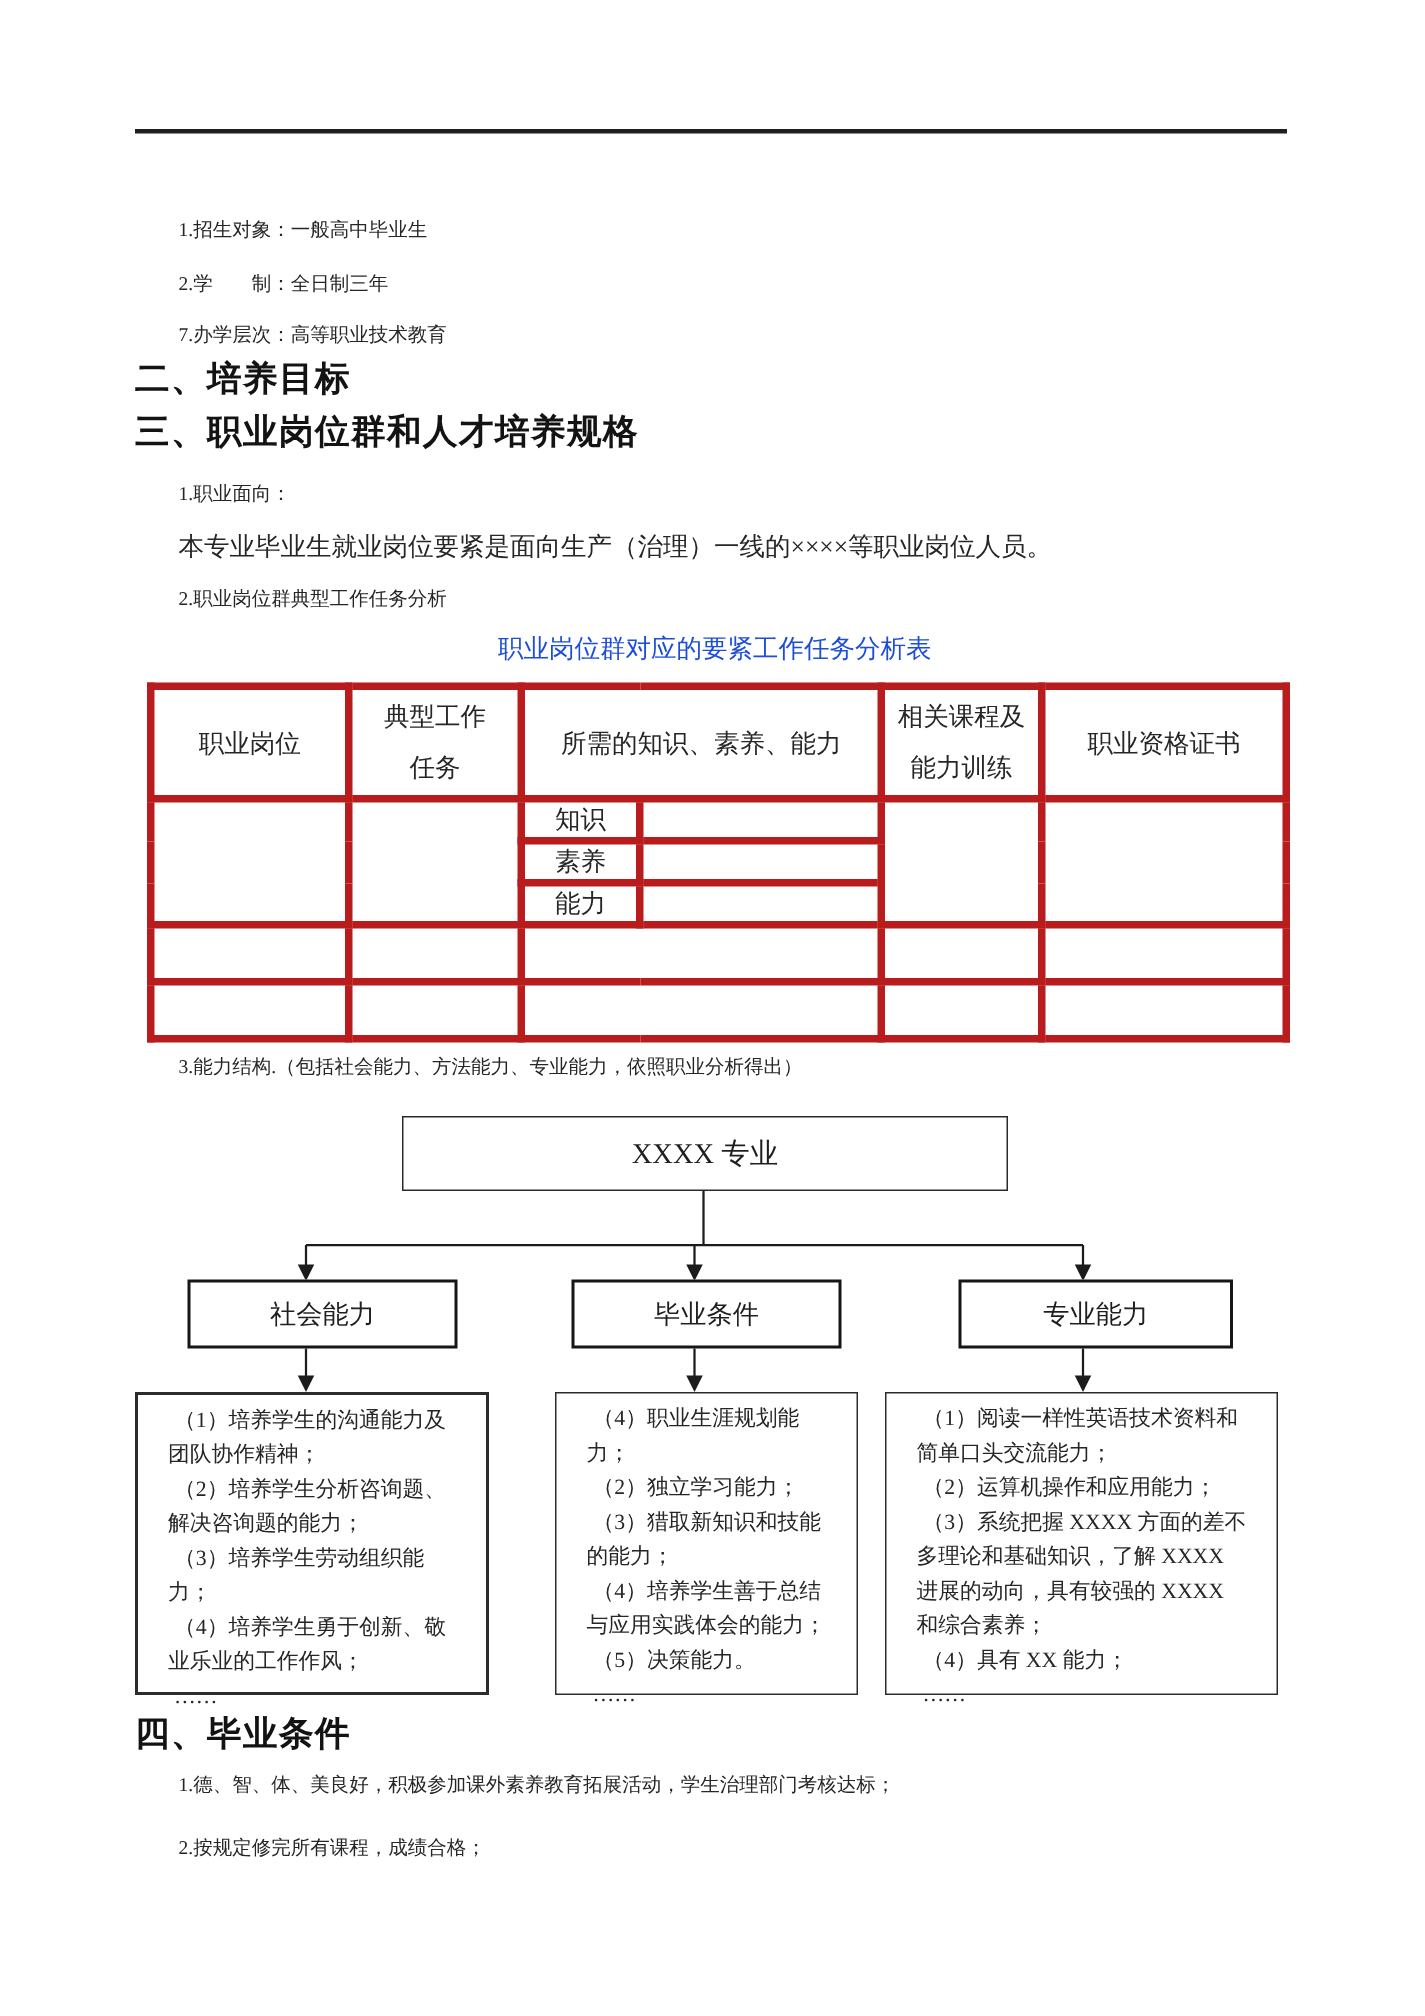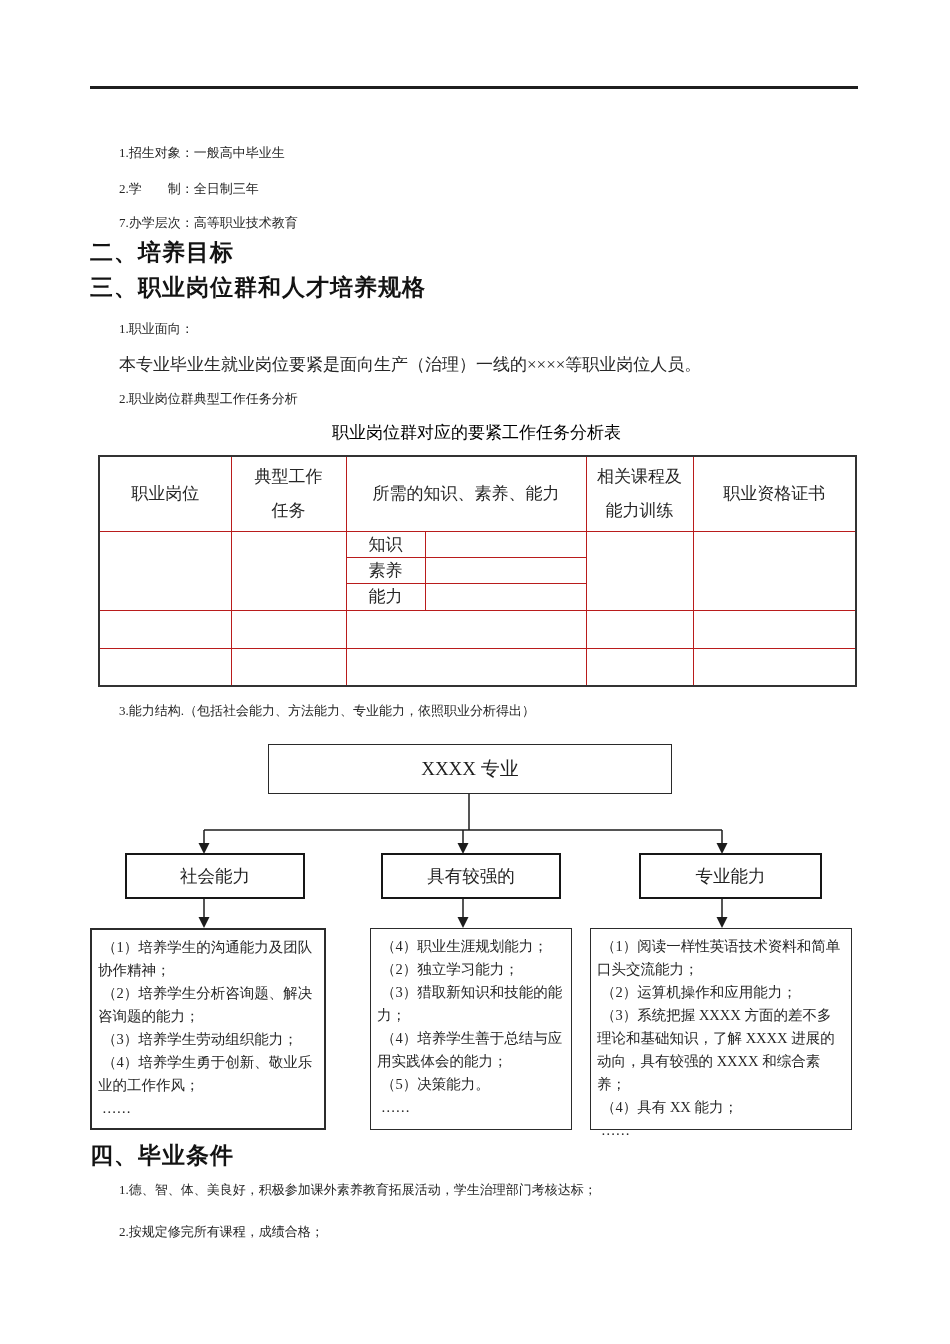--- a/index.html
+++ b/index.html
@@ -3,33 +3,33 @@
 <meta charset="utf-8">
 <style>
   html,body{margin:0;padding:0;background:#ffffff;}
   .page{position:relative;width:950px;height:1344px;background:#ffffff;overflow:hidden;
         font-family:"Liberation Serif","DejaVu Serif",serif;color:#262626;}
   .rule{position:absolute;left:90px;top:86px;width:768px;height:3px;background:#1f1f1f;}
   .h{position:absolute;left:90px;font-family:"Liberation Sans","DejaVu Sans",sans-serif;
      font-weight:bold;font-size:23px;color:#131313;letter-spacing:1px;white-space:nowrap;}
   .li{position:absolute;left:119px;font-size:13px;line-height:24px;color:#262626;white-space:nowrap;}
   .para{position:absolute;left:119px;font-size:17px;line-height:24px;color:#262626;white-space:nowrap;}
-  .caption{position:absolute;left:98px;width:757px;text-align:center;font-size:17px;color:#000000;}
+  .caption{position:absolute;left:98px;width:757px;text-align:center;font-size:17px;color:#1d4ed8;}
   table.doc-table{position:absolute;left:98px;top:455px;width:757px;border-collapse:collapse;
      table-layout:fixed;border:2px solid #333333;}
-  table.doc-table td{border:1px solid #b91c1c;text-align:center;vertical-align:middle;
+  table.doc-table td{border:5px solid #b91c1c;text-align:center;vertical-align:middle;
      font-size:17px;color:#262626;padding:0;overflow:hidden;}
   .blk{display:block;line-height:34px;}
   .sublabel{font-size:16px;margin-left:36px;}
   .fc-box{position:absolute;background:#ffffff;display:flex;align-items:center;justify-content:center;
      color:#1f1f1f;text-align:center;}
   .fc-root{left:268px;top:744px;width:402px;height:48px;border:1.5px solid #2a2a2a;font-size:19px;}
   .fc-branch{top:853px;height:42px;border:2px solid #161616;font-size:17.5px;}
   .cap-box{position:absolute;top:928px;height:202px;border:1px solid #2c2c2c;background:#fff;
-     padding:6px 6px;font-size:14.5px;line-height:23px;color:#262626;box-sizing:border-box;}
+     padding:6px 20px;font-size:14.5px;line-height:23px;color:#262626;box-sizing:border-box;}
   .cap-box.thick{border-width:2px;}
   .cap-box p{margin:0;text-indent:4px;}
   svg.fc-lines{position:absolute;left:0;top:740px;}
 </style>
 </head>
 <body>
 
 <div class="page">
 
   <div class="rule"></div>
@@ -118,21 +118,21 @@
     <line x1="463" y1="155" x2="463" y2="178" stroke="#1c1c1c" stroke-width="1.5"></line>
     <line x1="722" y1="155" x2="722" y2="178" stroke="#1c1c1c" stroke-width="1.5"></line>
     <polygon points="198.5,177 209.5,177 204,188" fill="#1c1c1c"></polygon>
     <polygon points="457.5,177 468.5,177 463,188" fill="#1c1c1c"></polygon>
     <polygon points="716.5,177 727.5,177 722,188" fill="#1c1c1c"></polygon>
   </svg>
 
   <div class="fc-box fc-root">XXXX 专业</div>
 
   <div class="fc-box fc-branch" style="left:125px;width:176px">社会能力</div>
-  <div class="fc-box fc-branch" style="left:381px;width:176px">具有较强的</div>
+  <div class="fc-box fc-branch" style="left:381px;width:176px">毕业条件</div>
   <div class="fc-box fc-branch" style="left:639px;width:179px">专业能力</div>
 
   <div class="cap-box thick" style="left:90px;width:236px">
     <p>（1）培养学生的沟通能力及团队协作精神；</p>
     <p>（2）培养学生分析咨询题、解决咨询题的能力；</p>
     <p>（3）培养学生劳动组织能力；</p>
     <p>（4）培养学生勇于创新、敬业乐业的工作作风；</p>
     <p>……</p>
   </div>
 

